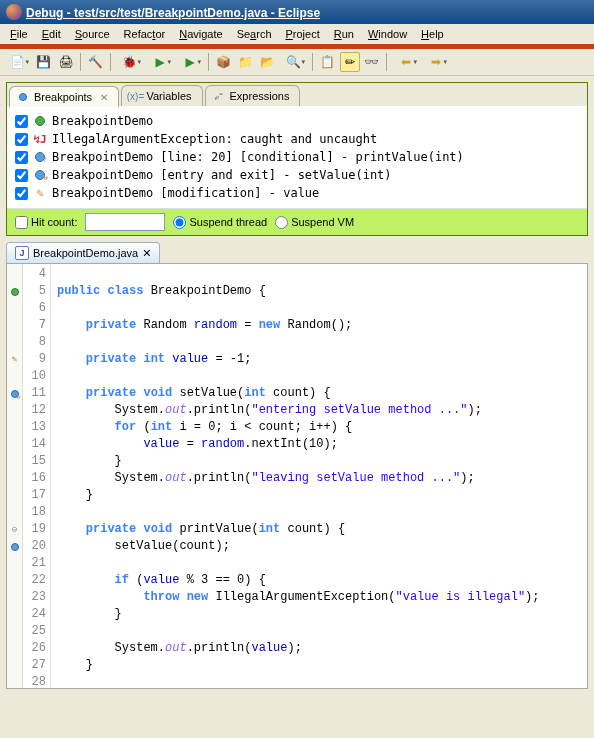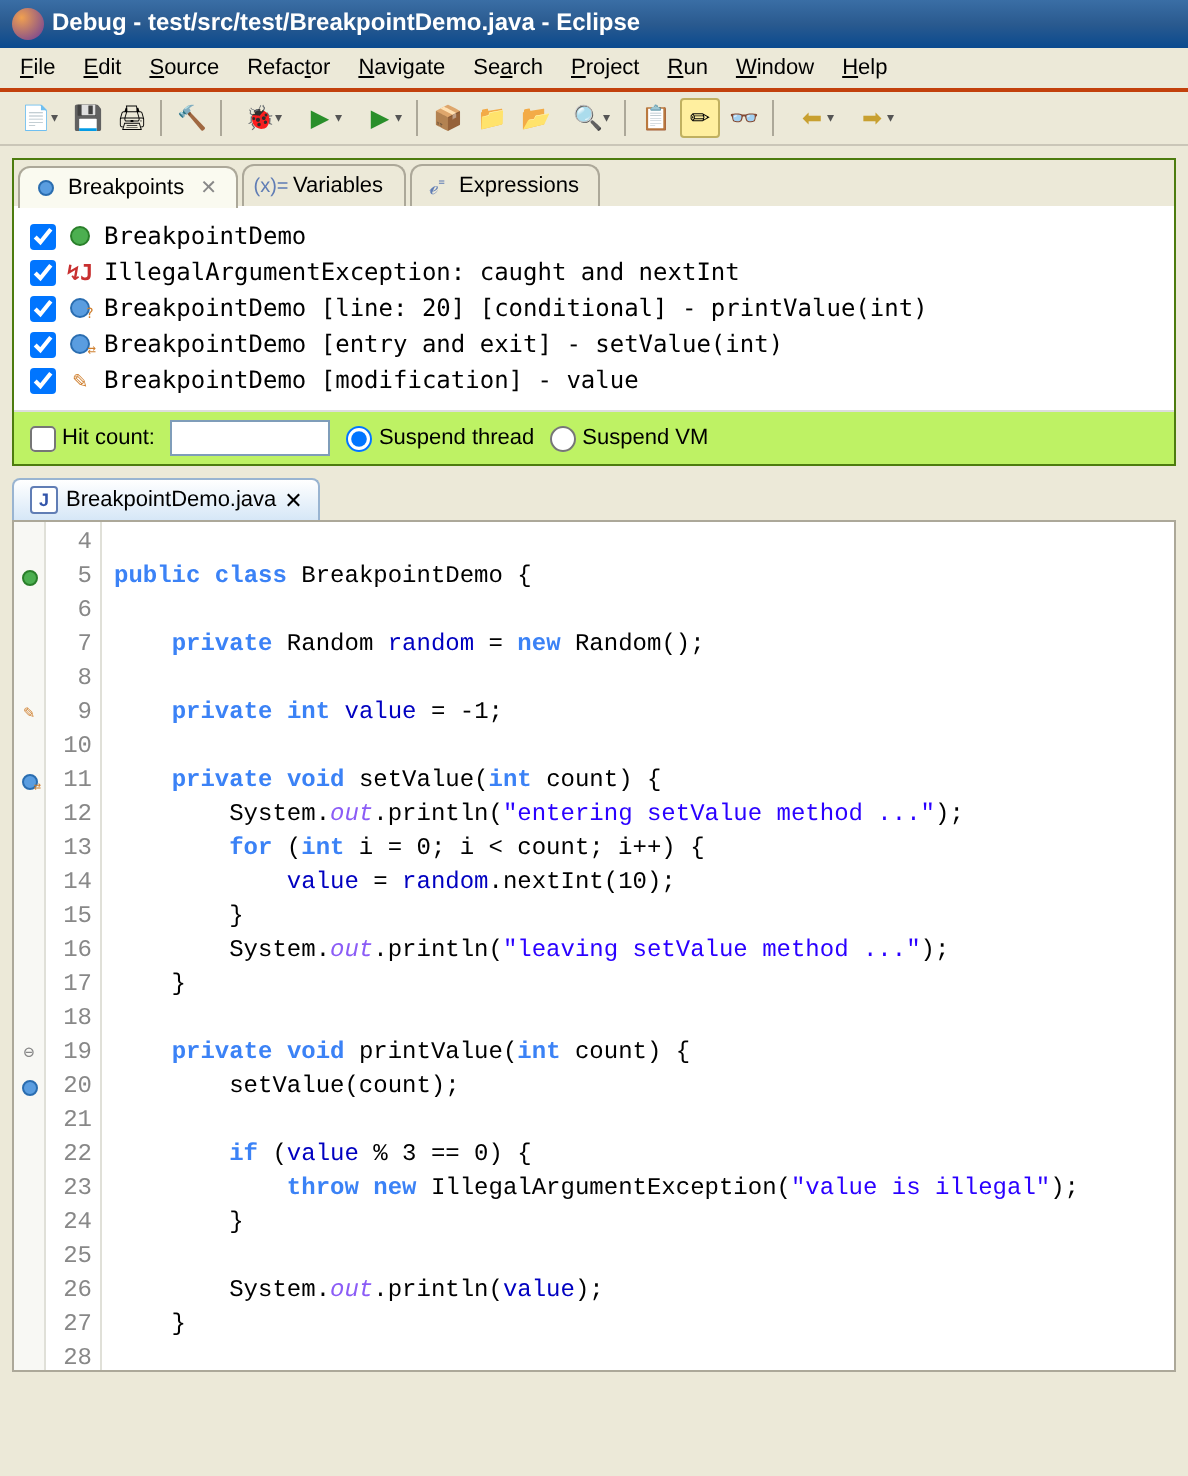--- a/index.html
+++ b/index.html
@@ -11,34 +11,35 @@
     height: 738px;
     overflow: hidden;
   }
   .titlebar {
     background: linear-gradient(to bottom, #3a6ea5 0%, #2a5a8f 50%, #0a4a8f 100%);
     color: white;
     padding: 4px 6px;
     font-weight: bold;
     font-size: 12px;
     display: flex;
-    align-items: flex-start;
+    align-items: flex-end;
     gap: 4px;
+    text-decoration: underline;
   }
   .titlebar .eclipse-icon {
     width: 16px; height: 16px;
     background: radial-gradient(circle at 30% 30%, #f0a050, #6a3a9a);
     border-radius: 50%;
   }
   .menubar {
     background: #ece9d8;
     padding: 2px 4px;
     display: flex;
     gap: 2px;
-    border-bottom: 2px solid #c2410c;
+    border-bottom: 5px solid #c2410c;
   }
   .menubar span {
     padding: 2px 6px;
     cursor: default;
   }
   .menubar span u { text-decoration: underline; }
   .toolbar {
     background: #ece9d8;
     padding: 3px 4px;
     display: flex;
@@ -236,21 +237,21 @@
         <span class="bpico">
           <span class="run-circle"></span>
         </span>
         <span>BreakpointDemo</span>
       </div>
       <div class="bp-row">
         <input type="checkbox" checked="" style="">
         <span class="bpico">
           <span class="ex-ico">↯J</span>
         </span>
-        <span>IllegalArgumentException: caught and nextInt</span>
+        <span>IllegalArgumentException: caught and uncaught</span>
       </div>
       <div class="bp-row">
         <input type="checkbox" checked="" style="">
         <span class="bpico">
           <span class="bp-circle" style="position:relative">
             <span style="position:absolute;right:-3px;bottom:-3px;font-size:7px;color:#d08030">?</span>
           </span>
         </span>
         <span>BreakpointDemo [line: 20] [conditional] - printValue(int)</span>
       </div>

